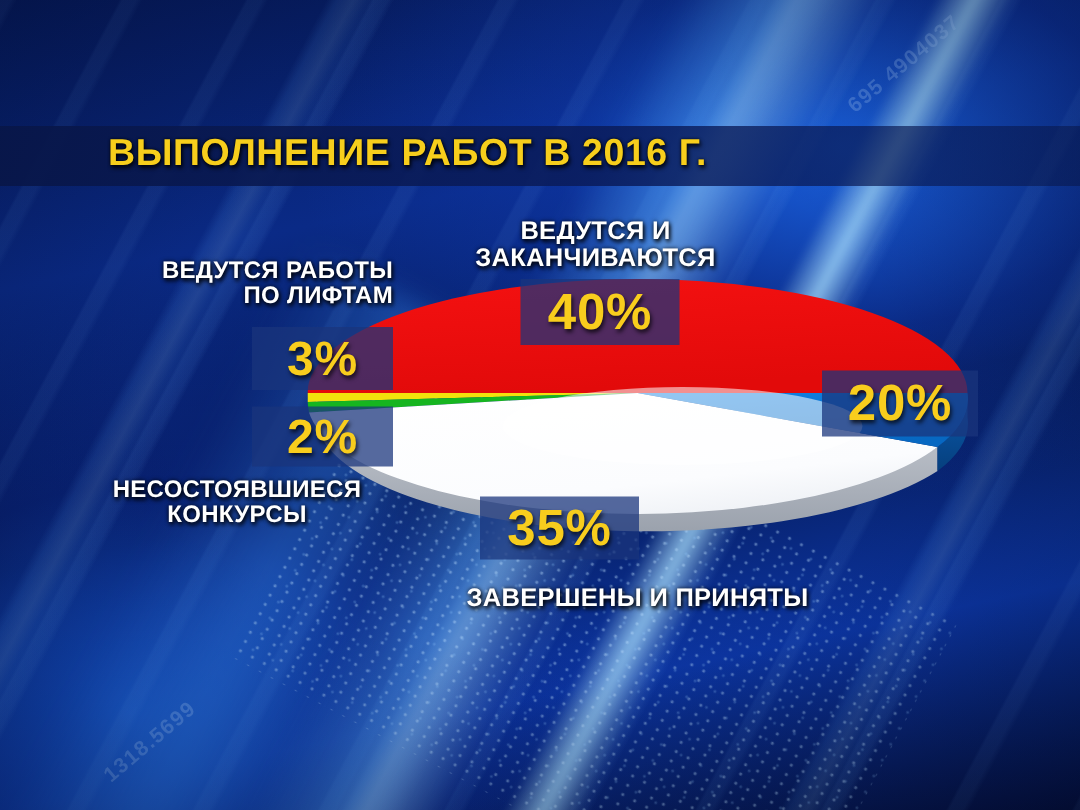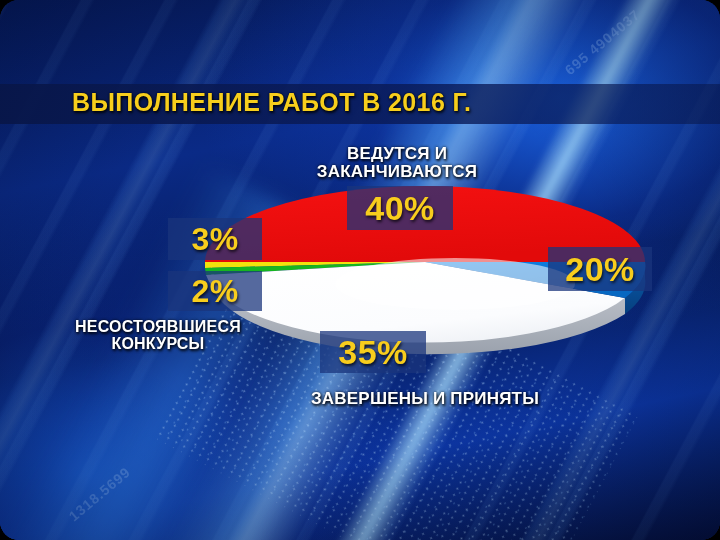--- a/index.html
+++ b/index.html
@@ -7,21 +7,20 @@
     padding: 0;
     background: #000;
   }
   #screen {
     position: relative;
     width: 720px;
     height: 540px;
     overflow: hidden;
     font-family: "Liberation Sans", sans-serif;
     background: #081a55;
-    border-radius: 19px;
   }
 
   
   .bg-base {
     position: absolute; inset: 0;
     background:
       radial-gradient(ellipse 70% 60% at 78% 18%, #1a62e0 0%, rgba(14,56,170,0.55) 38%, rgba(6,22,84,0) 72%),
       radial-gradient(ellipse 60% 70% at 12% 88%, #1452c8 0%, rgba(10,40,140,0.5) 40%, rgba(5,18,70,0) 75%),
       linear-gradient(168deg, #061b5e 0%, #0a2a86 28%, #05174f 55%, #0c36a4 78%, #040f3a 100%);
   }
@@ -224,20 +223,22 @@
       <path d="M 220 82 L 0 88 L 1 95 Z" fill="#16b520"></path>
 
       <path d="M 220 82 L 1 95 A 220 76 0 0 0 420 118 Z" fill="url(#gWhiteTop)"></path>
 
       <path d="M 220 82 L 420 118 A 220 76 0 0 0 440 82 Z" fill="url(#gBlueTop)"></path>
 
       <ellipse cx="250" cy="104" rx="120" ry="26" fill="rgba(255,255,255,0.55)"></ellipse>
     </svg>
   </div>
 
+  <div class="lbl lbl-lift">ВЕДУТСЯ РАБОТЫ
+ПО ЛИФТАМ</div>
   <div class="pct pct-lift">3%</div>
 
   <div class="pct pct-fail">2%</div>
   <div class="lbl lbl-fail">НЕСОСТОЯВШИЕСЯ
 КОНКУРСЫ</div>
 
   <div class="lbl lbl-ongoing">ВЕДУТСЯ И
 ЗАКАНЧИВАЮТСЯ</div>
   <div class="pct pct-ongoing">40%</div>
 

